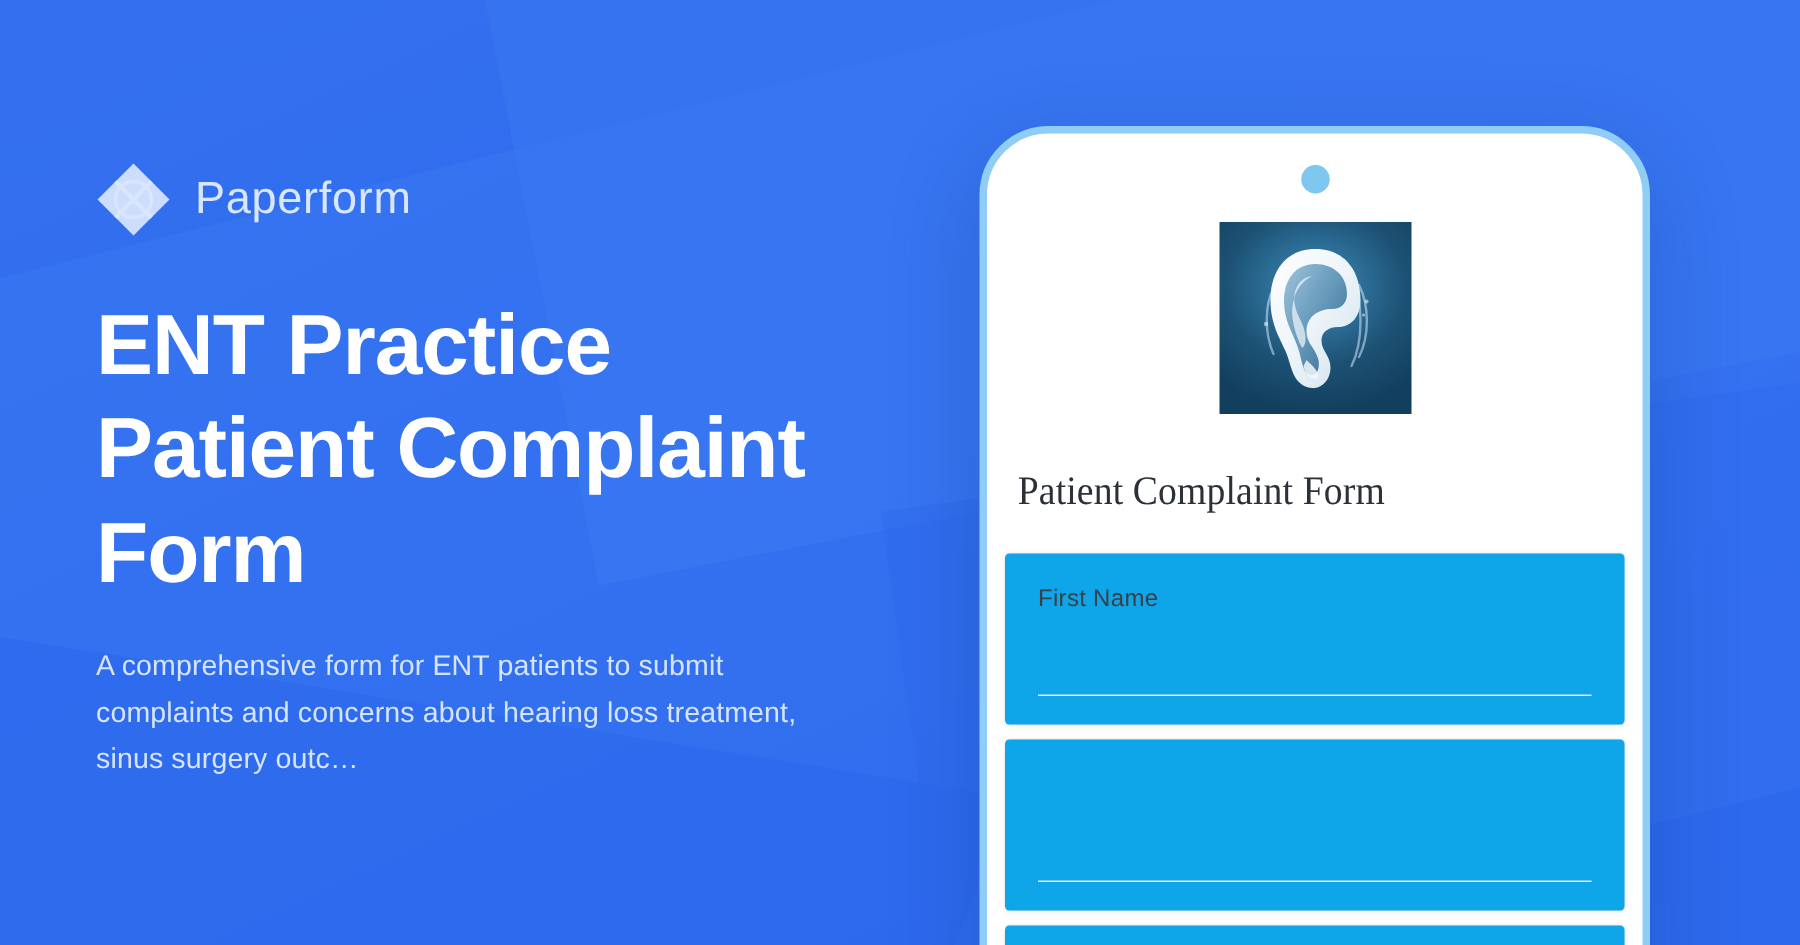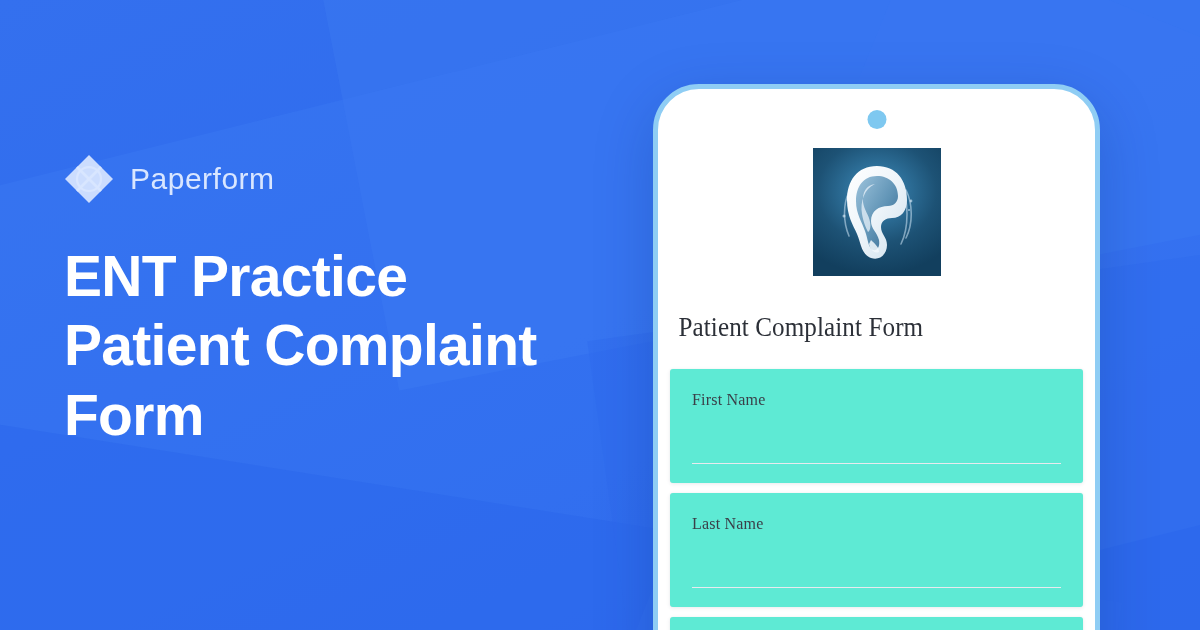--- a/index.html
+++ b/index.html
@@ -160,28 +160,27 @@
     margin-bottom:26px;
     letter-spacing:.1px;
     transform:scaleX(.93);
     transform-origin:left center;
   }
 
   
   .form-fields { padding:0 12px; }
 
   .field-card {
-    background:#5eead4;
+    background:#0ea5e9;
     border-radius:3px;
     padding:22px 22px 0 22px;
     height:114px;
     margin-bottom:10px;
     box-shadow:0 1px 4px rgba(24,40,80,.09), 0 0 1px rgba(24,40,80,.10);
     position:relative;
-    font-family:Liberation Serif, serif;
   }
   .field-label {
     font-size:16px;
     color:#3a3f48;
     letter-spacing:.2px;
     font-weight:400;
   }
   .field-underline {
     position:absolute;
     left:22px; right:22px;
@@ -213,20 +212,21 @@
             <path d="M2 50 L28 24 L54 50 L28 76 Z" opacity=".92"></path>
           </g>
           <circle cx="50" cy="50" r="24" fill="none" stroke="#d9e6ff" stroke-width="4.5"></circle>
         </svg>
       </div>
       <div class="brand-name">Paperform</div>
     </div>
 
     <h1 class="headline">ENT Practice Patient Complaint Form</h1>
 
+    <p class="subtitle">A comprehensive form for ENT patients to submit complaints and concerns about hearing loss treatment, sinus surgery outc…</p>
   </div>
 
   <div class="phone">
 
     <div class="phone-camera"></div>
 
     <div class="phone-screen">
 
       <div class="hero-image-wrap">
         <div class="hero-image">
@@ -290,21 +290,20 @@
       <div class="form-title">Patient Complaint Form</div>
 
       <div class="form-fields">
 
         <div class="field-card">
           <div class="field-label">First Name</div>
           <div class="field-underline"></div>
         </div>
 
         <div class="field-card">
-          <div class="field-label">Last Name</div>
           <div class="field-underline"></div>
         </div>
 
         <div class="field-card">
           
           
         </div>
 
       </div>
     </div>

